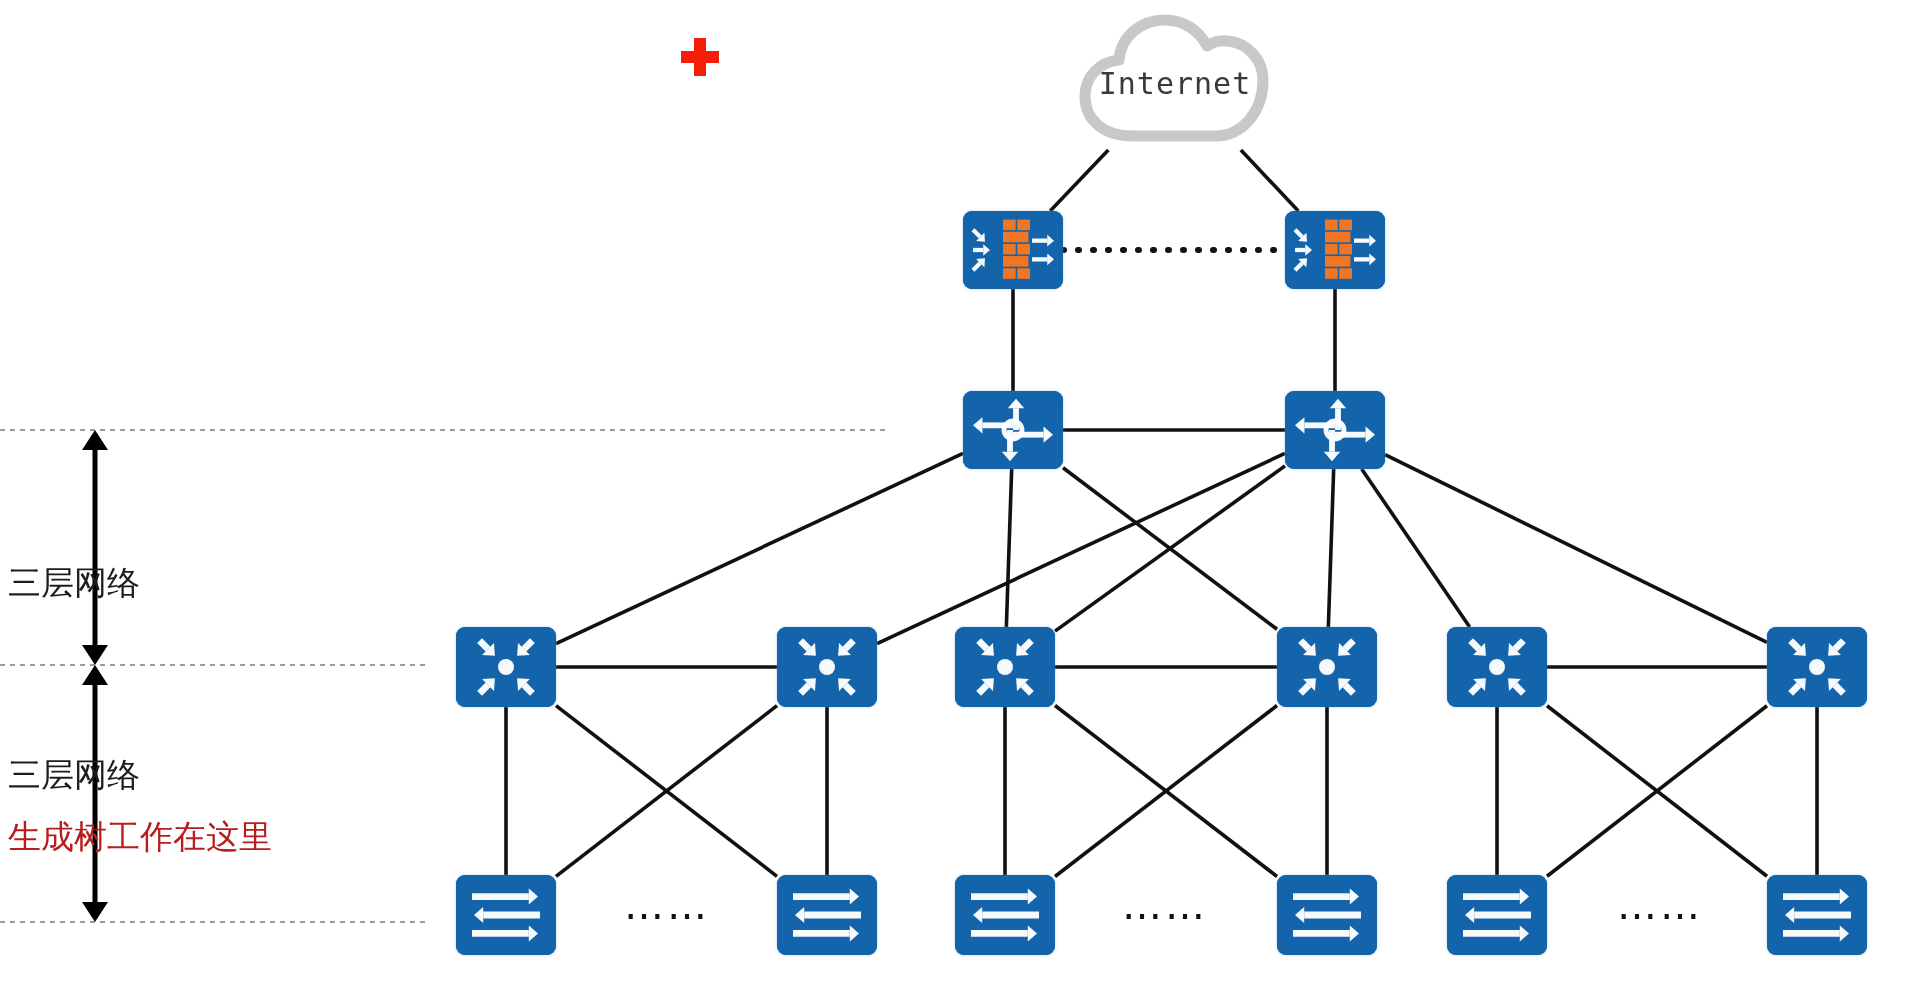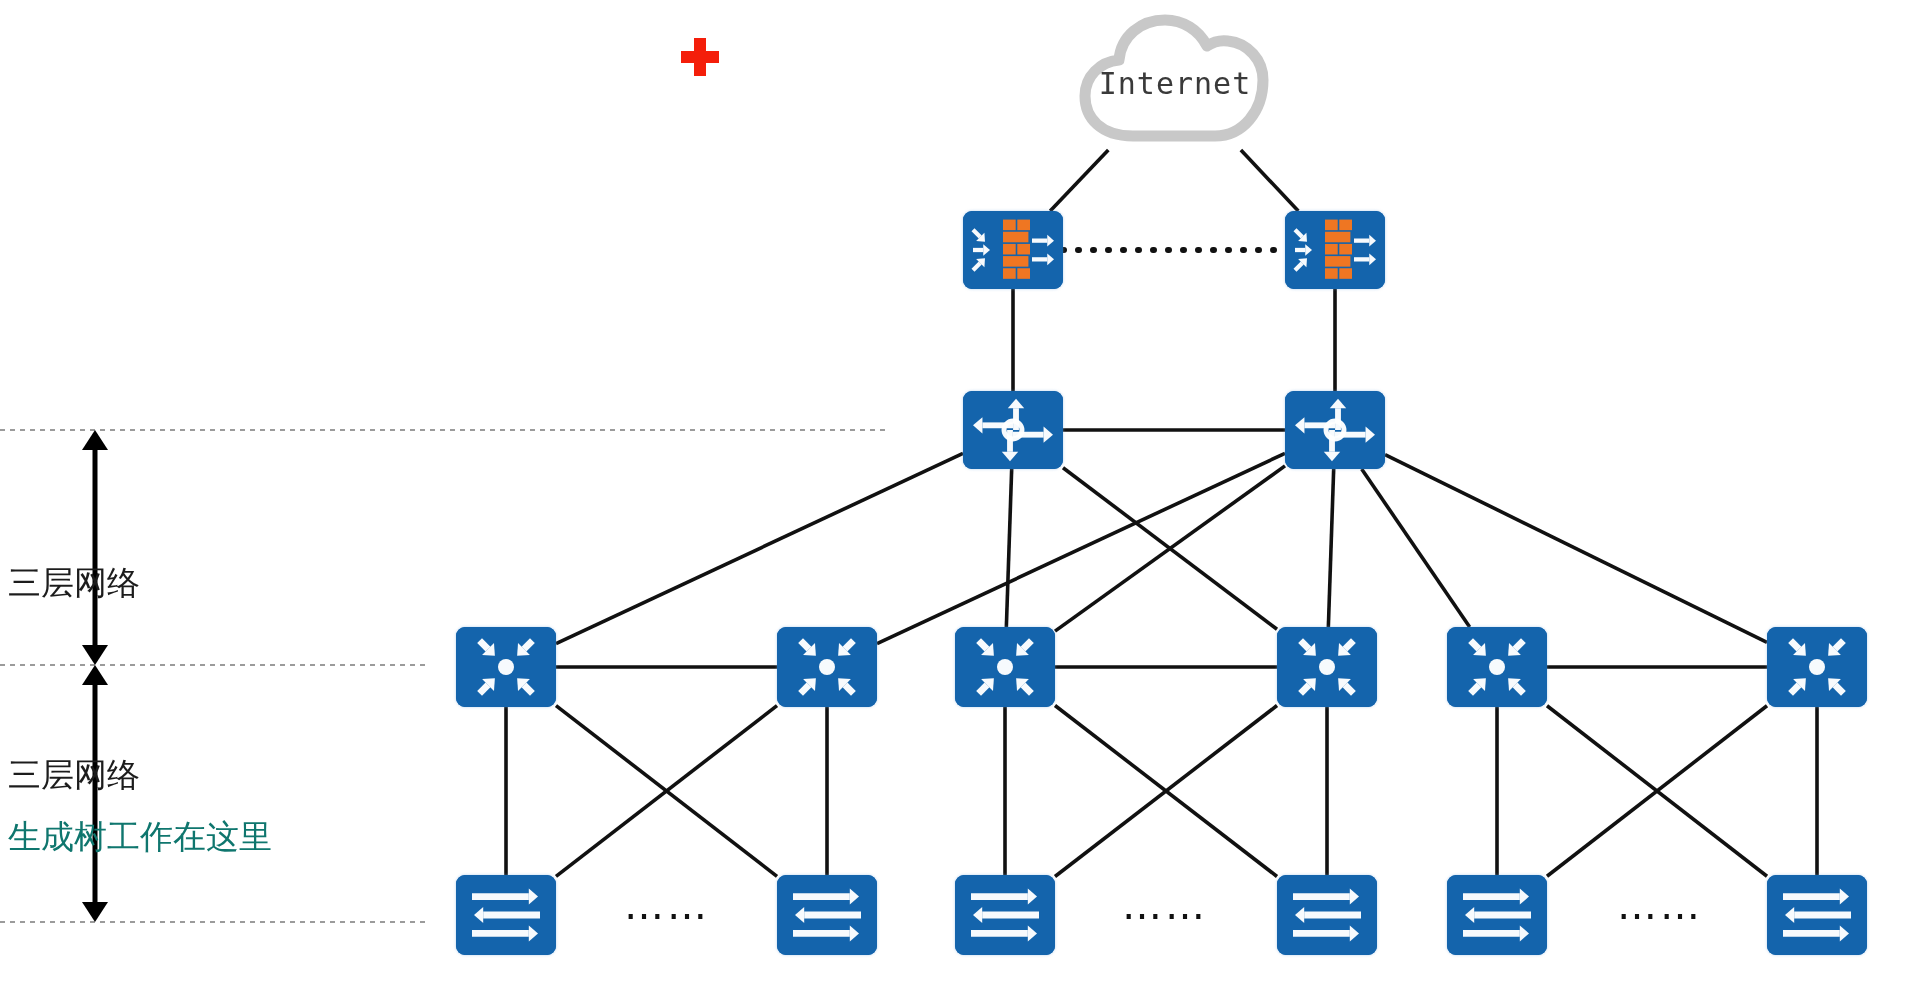--- a/index.html
+++ b/index.html
@@ -51,21 +51,21 @@
 
   
   .band-label {
     position: absolute;
     font-family: "DejaVu Sans", "Liberation Sans", sans-serif;
     font-size: 33px;
     color: #1c1c1c;
     white-space: nowrap;
   }
   .band-label.accent {
-    color: #0f766e;
+    color: #b91c1c;
   }
 
   .ellipsis {
     position: absolute;
     font-size: 40px;
     letter-spacing: 3px;
     color: #111111;
     font-family: "DejaVu Sans", sans-serif;
     line-height: 1;
     white-space: nowrap;

